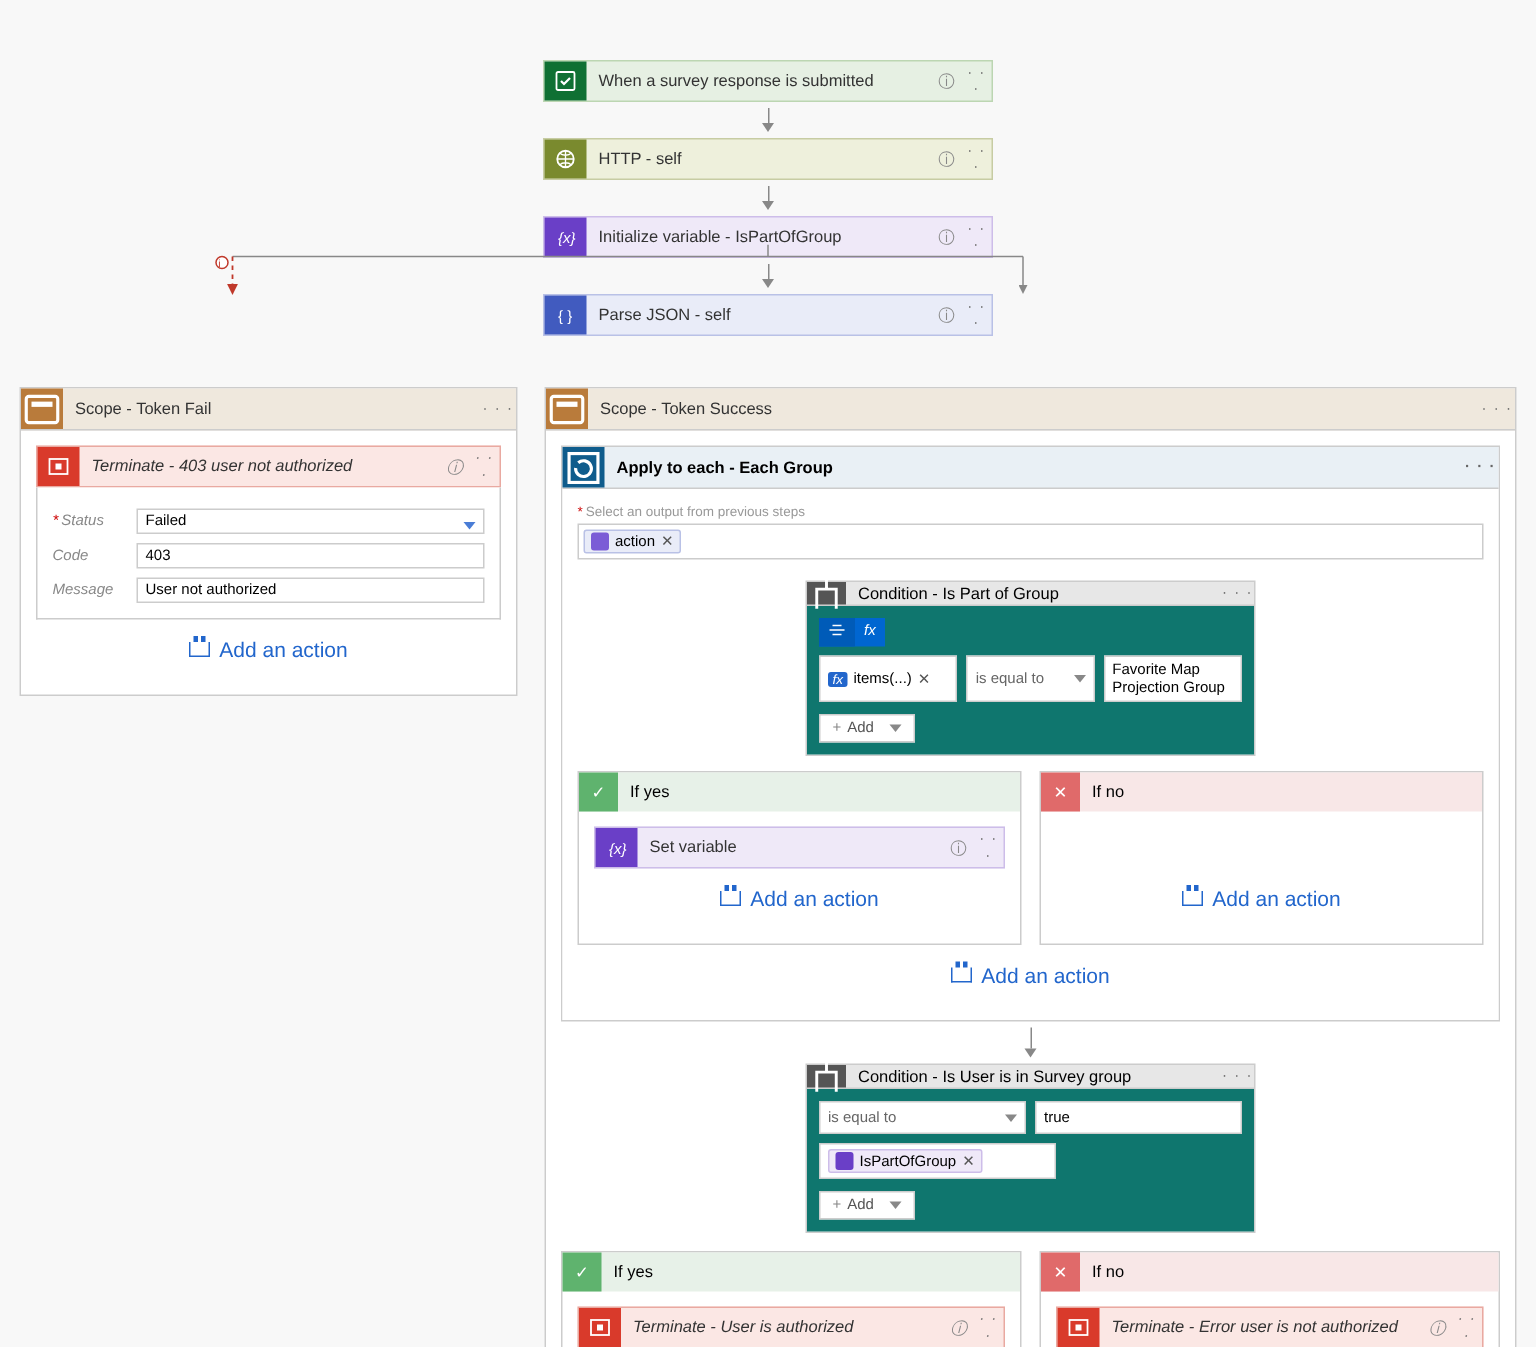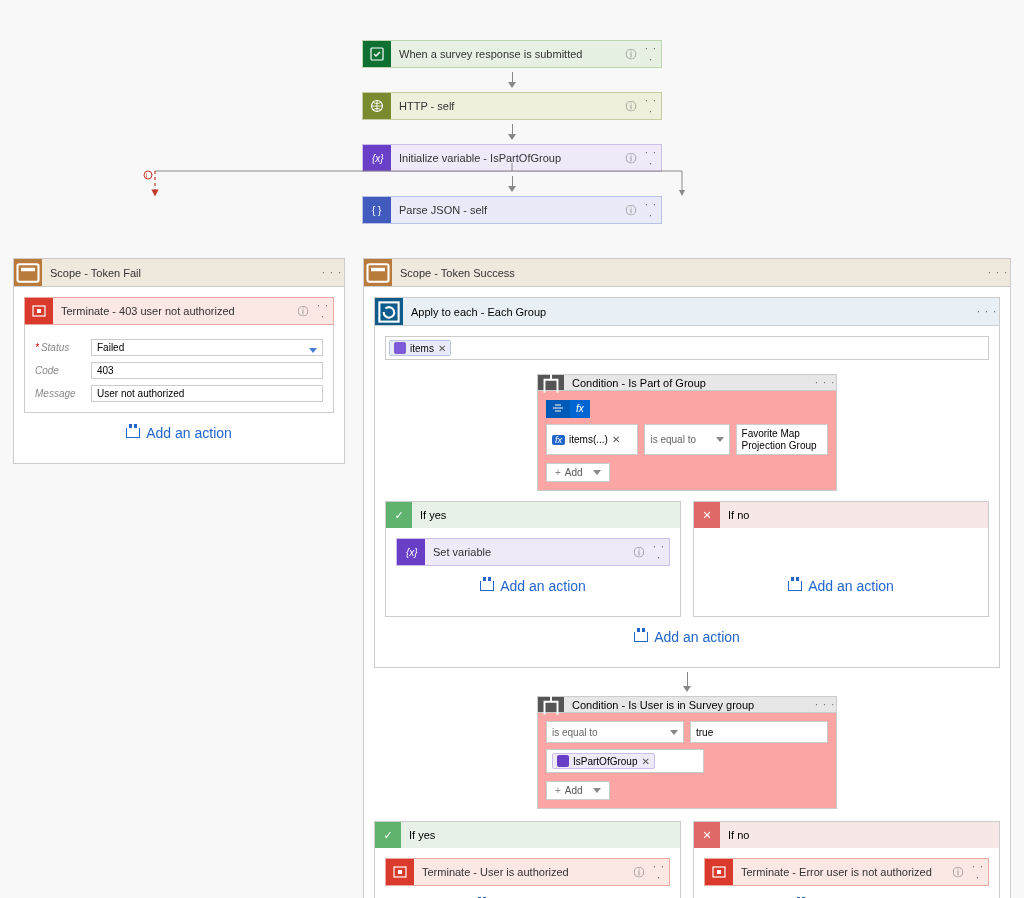--- a/index.html
+++ b/index.html
@@ -25,61 +25,61 @@
   .arrow .head { width: 0; height: 0; border-left: 4px solid transparent; border-right: 4px solid transparent; border-top: 6px solid #888; }
 
   .top-stack { width: 300px; margin: 0 auto; }
 
   
   .c-green .icon { background: #0f7033; } .c-green { border-color:#bcd6b2;margin-top:28px; }
   .c-green-soft { background: #e6f0e3; }
   .c-olive .icon { background: #7a8a2e; } .c-olive { border-color:#c7cca3; } .c-olive-soft { background:#eef0dc;justify-content:center; }
   .c-purple .icon { background: #6a3fc7; } .c-purple { border-color:#cdbde9; } .c-purple-soft { background:#efe9f8; }
   .c-blue .icon { background: #415bbf; } .c-blue { border-color:#b9c1e6; } .c-blue-soft { background:#e9ecf8; }
-  .c-red .icon { background: #d93a2b; } .c-red  { border-color:#e9a9a1; } .c-red-soft { background:#fbe7e4; }
+  .c-red .icon { background: #d93a2b; } .c-red  { border-color:#e9a9a1; } .c-red-soft { background:#fbe7e4;font-style:italic; }
 
   .scope {
     border: 1px solid #ccc; background: #fff;
   }
   .scope-header {
     display:flex; align-items:center; height: 28px; font-size: 11px;
     background:#efe8dd; border-bottom:1px solid #ccc;
   }
   .scope-header .icon { width:28px; height:100%; background:#b97b3b; display:flex; align-items:center; justify-content:center; color:#fff; }
   .scope-header .label { flex:1; padding:0 8px; color:#333; }
   .scope-header .ellipsis { width:24px; text-align:center; color:#666; letter-spacing:1px; font-size:10px; }
   .scope-body { padding: 10px; }
 
   .two-col { display:flex; gap:18px; align-items:flex-start; justify-content:center; margin-top:6px;}
   .col-left { width: 332px; }
   .col-right { width: 648px; }
 
   .apply-each { border:1px solid #ccc; }
   .apply-each .ae-header {
-    display:flex; align-items:center; height:28px; background:#e9f0f5; border-bottom:1px solid #ccc; font-size:11px;
+    display:flex; align-items:center; height:28px; background:#e9f0f5; border-bottom:1px solid #ccc; font-size:11px;font-weight:bold;
   }
   .apply-each .ae-header .icon{ width:28px; height:100%; background:#0f5c8c; display:flex;align-items:center;justify-content:center;color:#fff;}
   .apply-each .ae-header .label{flex:1; padding:0 8px;}
   .apply-each .ae-header .ellipsis{width:24px;text-align:center;color:#666;letter-spacing:1px;font-size:10px;}
   .ae-body { padding:10px; background:#fff; }
 
   .microtext { font-size:9px; color:#999; margin-bottom:3px; }
   .required::before { content:"*"; color:#c00; margin-right:2px; }
 
   .token-row { border:1px solid #ccc; padding:3px; display:flex; align-items:center; font-size:10px; }
   .token-chip { display:inline-flex; align-items:center; gap:4px; background:#e9ecf8; border:1px solid #b9c1e6; padding:1px 4px; border-radius:2px; }
   .token-chip .sq { width:12px;height:12px;background:#7b5cd6;border-radius:2px;}
   .token-chip .x { color:#555; cursor:pointer; }
 
   .condition { border:1px solid #ccc; }
   .cond-header{ display:flex; align-items:center; height:16px; background:#e7e7e7; border-bottom:1px solid #ccc; font-size:11px;}
   .cond-header .icon{width:26px;height:100%;background:#555;display:flex;align-items:center;justify-content:center;color:#fff;}
   .cond-header .label{flex:1;padding:0 8px;}
   .cond-header .ellipsis{width:22px;text-align:center;color:#666;letter-spacing:1px;font-size:10px;}
-  .cond-body{ padding:8px; background:#fca5a5; }
+  .cond-body{ padding:8px; background:#0f766e; }
   .tabs { display:inline-flex; background:#0066d1; color:#fff; }
   .tabs .t { padding:3px 6px; font-size:10px; }
   .tabs .t.active { background:#005bb8; }
   .row4 { display:flex; gap:6px; margin-top:6px; align-items:stretch; }
   .slot { border:1px solid #ccc; font-size:10px; padding:3px 5px; display:flex; align-items:center; min-height:22px; background:#fff; }
   .slot.op { color:#666; }
   .chev::after{content:"";display:inline-block;margin-left:auto;border-left:4px solid transparent;border-right:4px solid transparent;border-top:5px solid #888;}
   .add-btn{display:inline-flex;align-items:center;gap:4px;border:1px solid #ccc;padding:3px 8px;font-size:10px;color:#555;margin-top:8px;background:#fff;}
   .add-btn::before{content:"+";color:#888;}
   .add-btn .caret{margin-left:6px;border-left:4px solid transparent;border-right:4px solid transparent;border-top:5px solid #888;}
@@ -263,24 +263,25 @@
               <span class="icon">
                   <svg viewBox="0 0 16 16">
                     <rect x="2.5" y="2.5" width="11" height="11" fill="none" stroke="#fff" stroke-width="1.2"></rect>
                     <path d="M5 8 a3 3 0 1 0 1 -2" fill="none" stroke="#fff" stroke-width="1.2"></path>
                   </svg>
                 </span>
               <span class="label">Apply to each - Each Group</span>
               <span class="ellipsis">· · ·</span>
             </div>
             <div class="ae-body">
+              <div class="microtext required">Select an output from previous steps</div>
               <div class="token-row">
                 <span class="token-chip">
                   <span class="sq"></span>
-                  <span>items</span>
+                  <span>action</span>
                   <span class="x">✕</span>
                 </span>
               </div>
 
               <div class="condition" style="width:300px;margin:14px auto 0">
                 <div class="cond-header">
                   <span class="icon">
                       <svg viewBox="0 0 16 16">
                         <path d="M8 2 v4 M4 10 v4 M12 10 v4 M8 6 h-4 v4 M8 6 h4 v4" stroke="#fff" stroke-width="1.2" fill="none"></path>
                       </svg>

